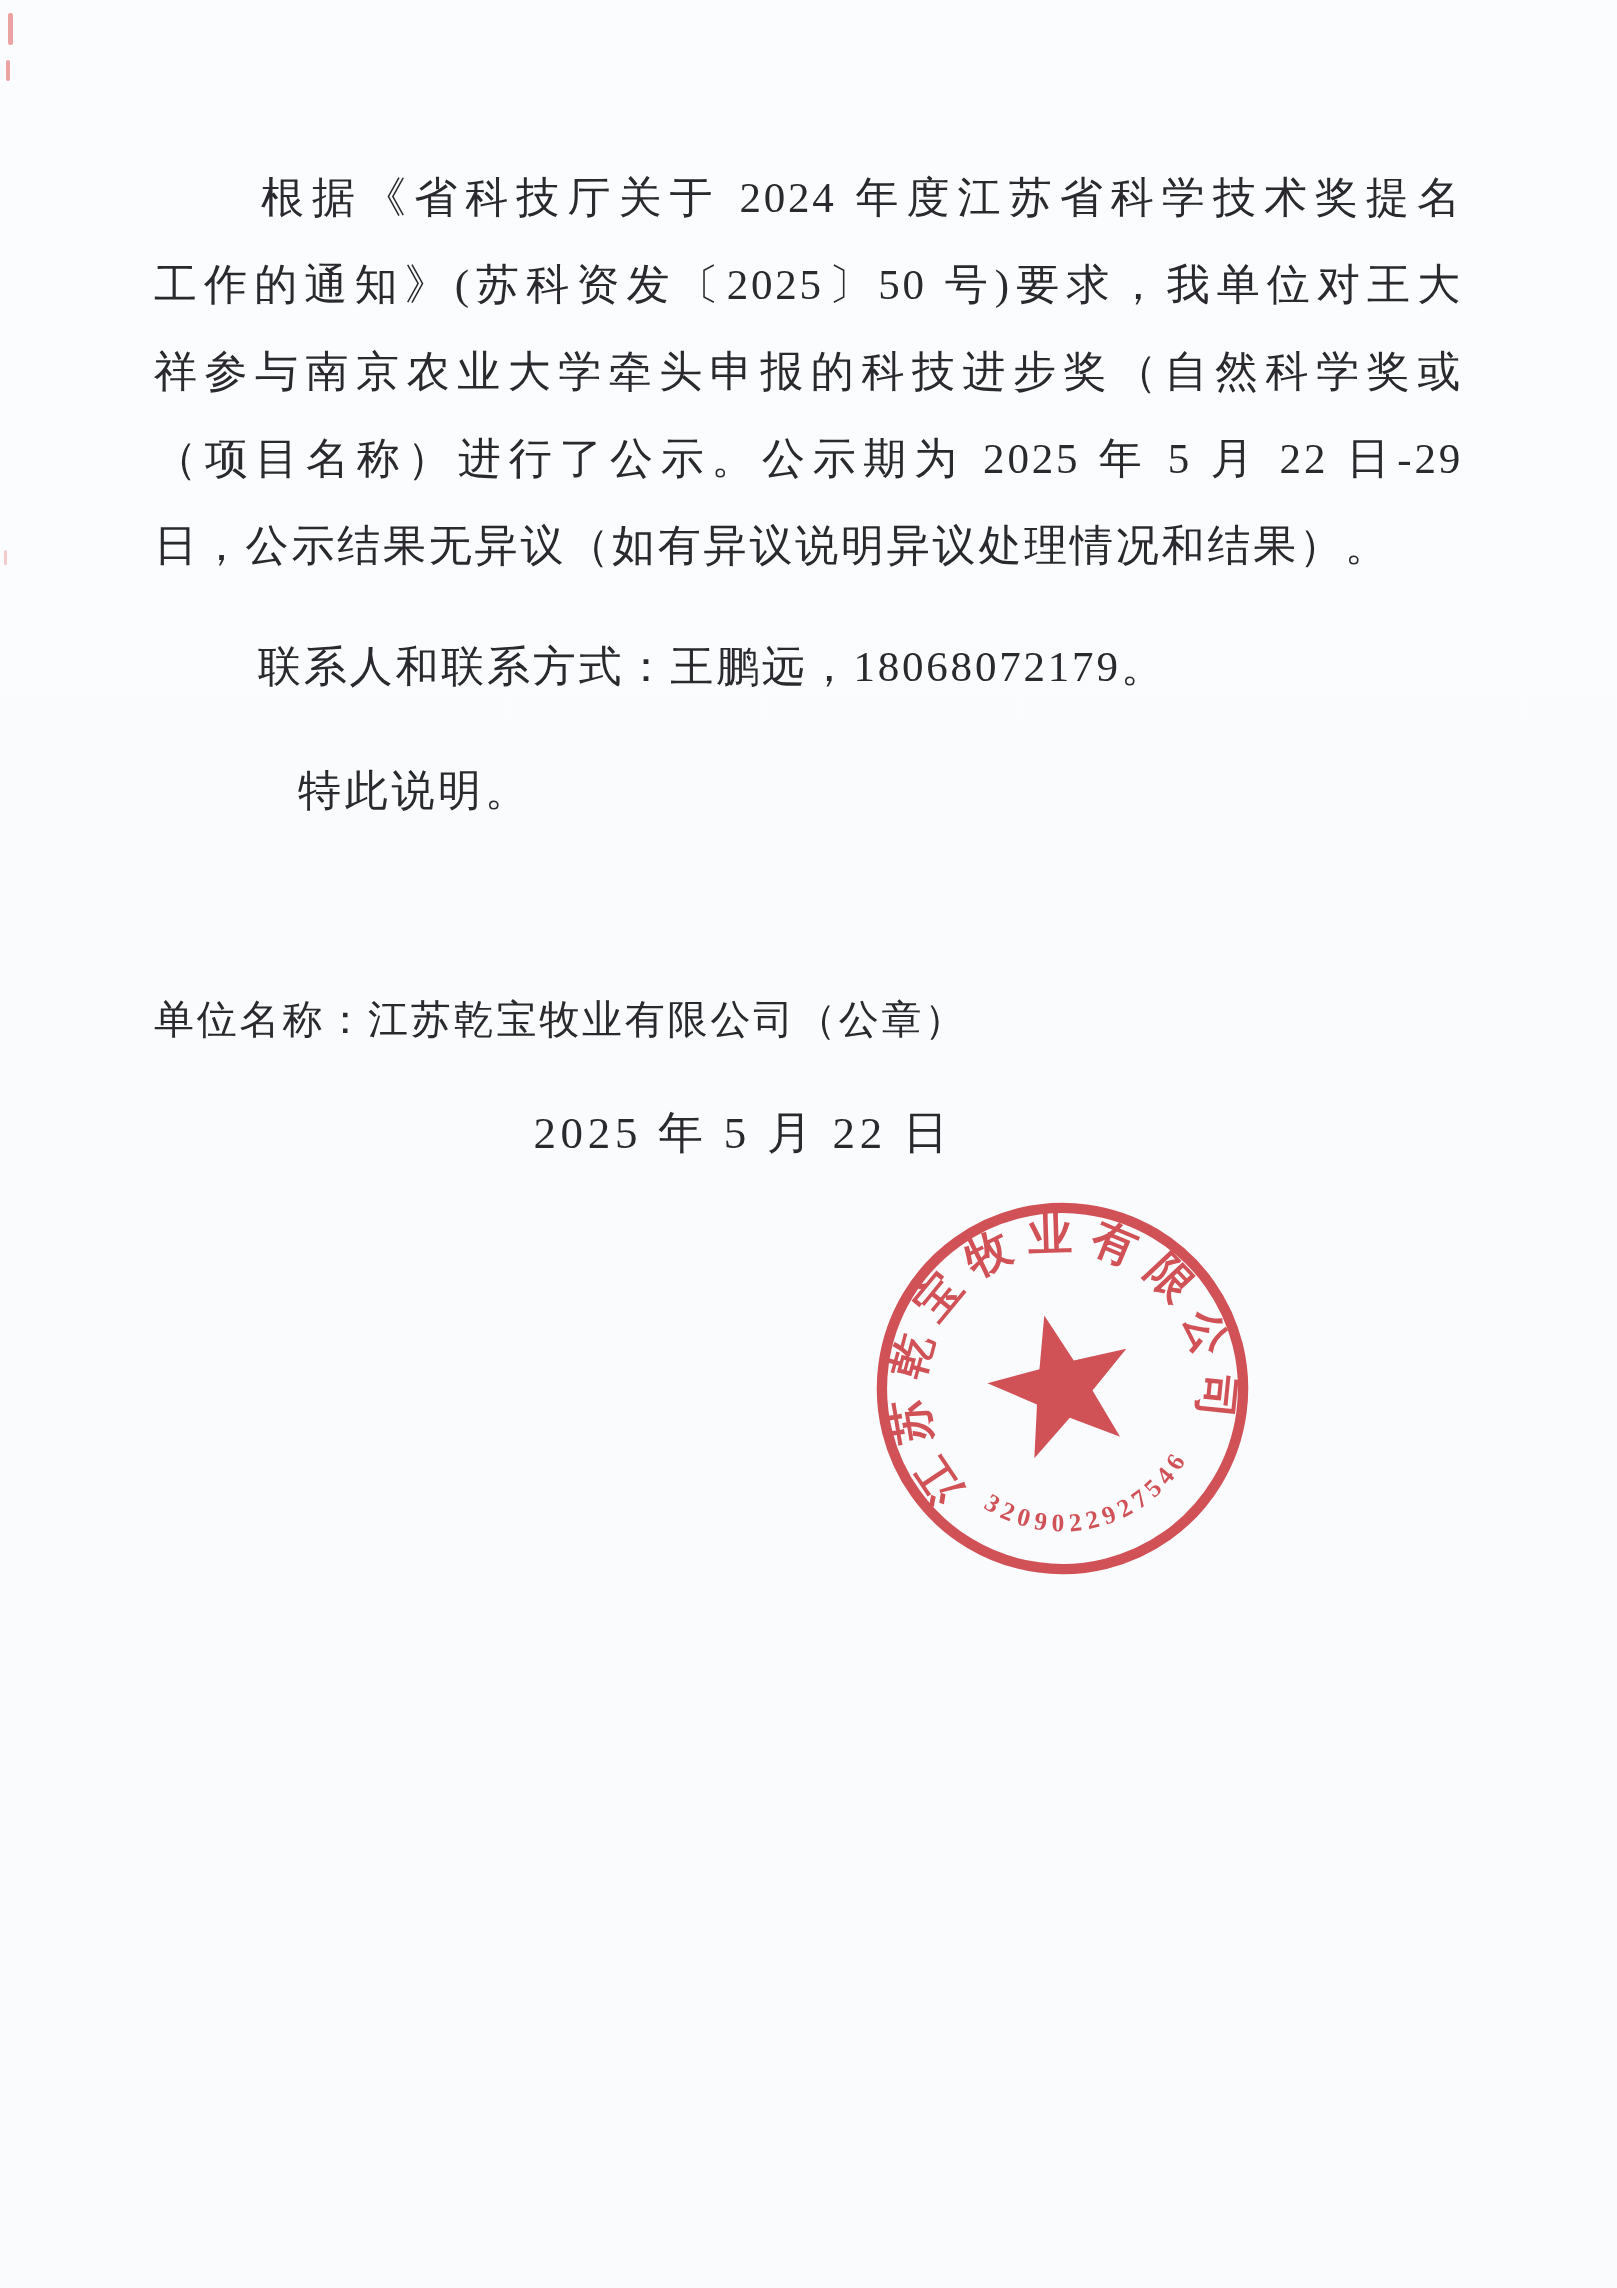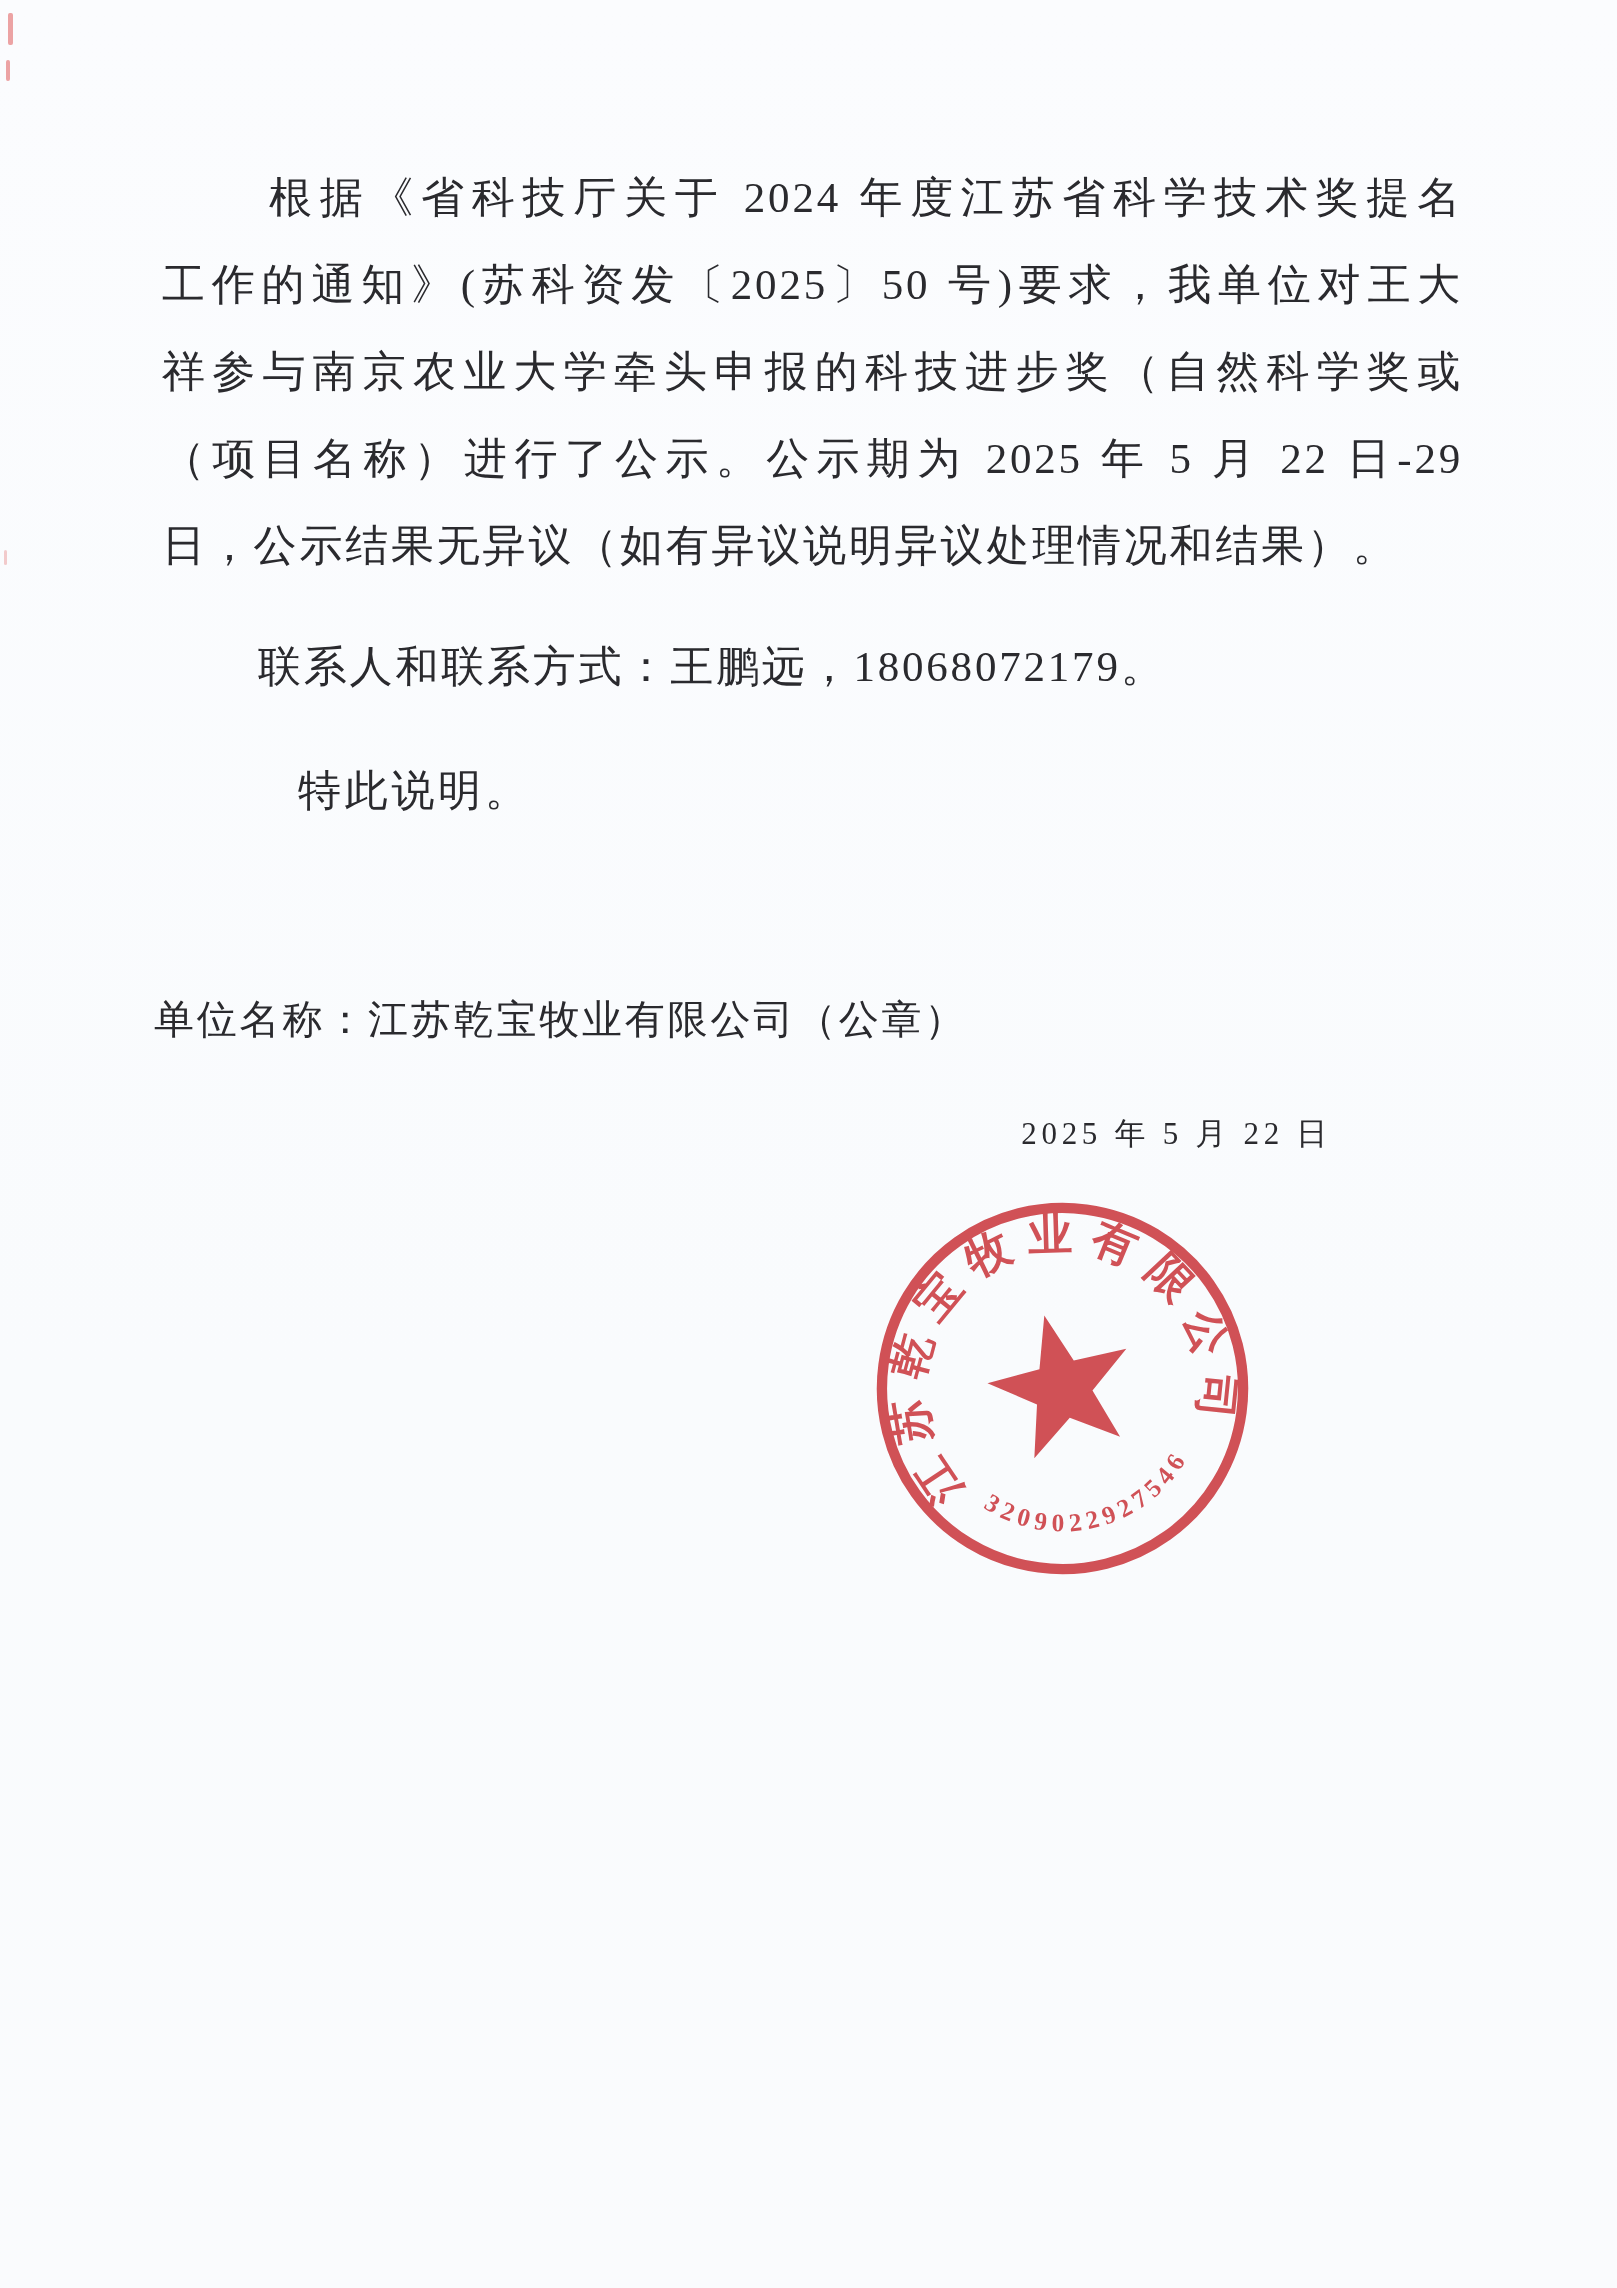--- a/index.html
+++ b/index.html
@@ -26,21 +26,20 @@
     line-height:89px;
     letter-spacing:3.7px;
     color:#141414;
   }
   .doc-body{ margin:154px 154px 0 154px; }
   .bline{
     font-size:43px;
     line-height:87px;
     letter-spacing:2.8px;
     color:#2a2a2e;
-    margin-left:8px;
   }
   .just{
     text-align:justify;
     text-align-last:justify;
     text-justify:inter-ideograph;
   }
   .indent{ padding-left:107px; }
 
   .contact{
     margin:33px 154px 0 154px;
@@ -52,23 +51,23 @@
     padding-left:144px;
     font-size:43px;line-height:89px;letter-spacing:3.7px;color:#2a2a2e;
   }
   .sig{ margin:140px 154px 0 154px; position:relative; }
   .company{
     padding-right:103px;
     font-size:40px;line-height:89px;letter-spacing:2.8px;color:#2a2a2e;
   }
   .date{
     margin-top:25px;
-    text-align:right;
+    text-align:center;
     padding-right:131px;
-    font-size:31px;line-height:89px;letter-spacing:4.7px;color:#2a2a2e;
+    font-size:45px;line-height:89px;letter-spacing:4.7px;color:#2a2a2e;
   }
 
   .seal{
     position:absolute;
     left:865px; top:1186px;
     width:395px; height:405px;
     transform:rotate(-14deg);
     mix-blend-mode:multiply;
     opacity:.88;
     pointer-events:none;

